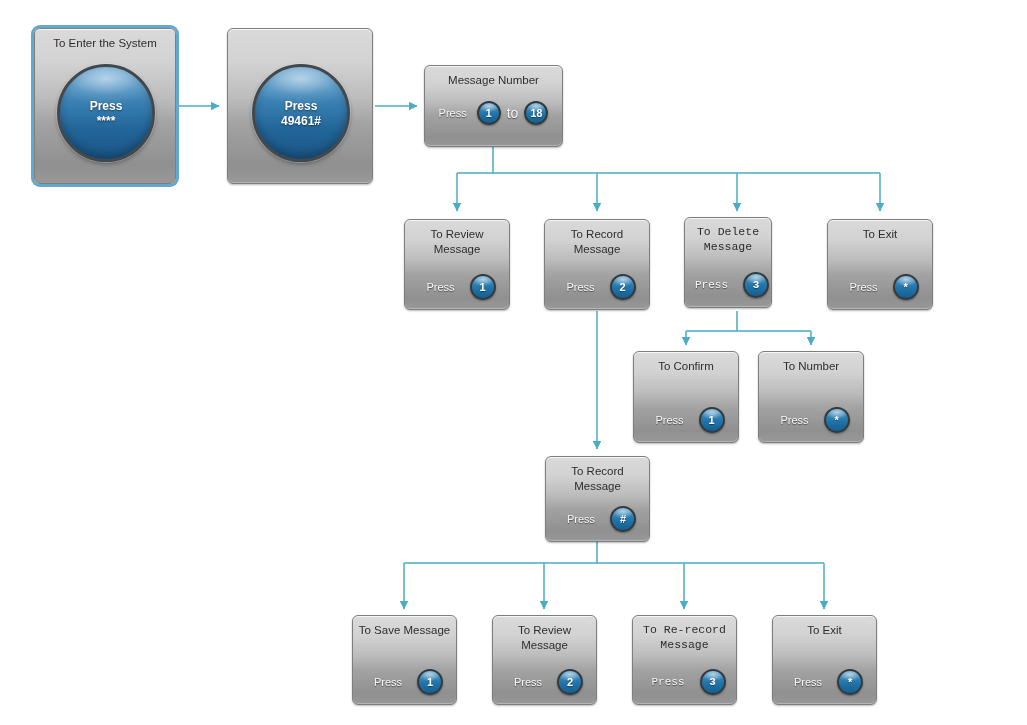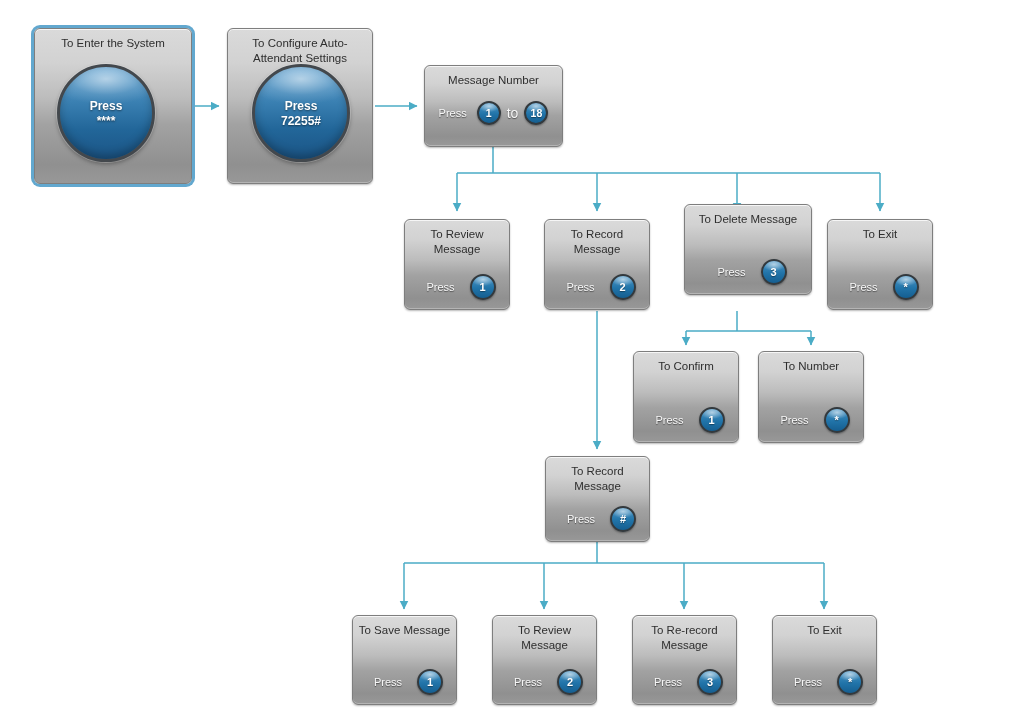--- a/index.html
+++ b/index.html
@@ -98,33 +98,32 @@
       <line x1="811" y1="331" x2="811" y2="345" marker-end="url(#arr)"></line>
 
       <path d="M597,542 V563 M404,563 H824"></path>
       <line x1="404" y1="563" x2="404" y2="609" marker-end="url(#arr)"></line>
       <line x1="544" y1="563" x2="544" y2="609" marker-end="url(#arr)"></line>
       <line x1="684" y1="563" x2="684" y2="609" marker-end="url(#arr)"></line>
       <line x1="824" y1="563" x2="824" y2="609" marker-end="url(#arr)"></line>
     </g>
   </svg>
 
-  <div class="node selected" style="left:34px;top:28px;width:158px;height:156px;">
+  <div class="node selected" style="left:34px;top:28px;width:142px;height:156px;">
     <div class="node-title">To Enter the System</div>
     <div class="btn-big" style="left:22px;top:35px;">
       <div class="line1">Press</div>
       <div class="line2">****</div>
     </div>
   </div>
 
   <div class="node" style="left:227px;top:28px;width:146px;height:156px;">
-    <div class="node-title" style="left:8px;right:8px;">To Configure Auto-Attendant Settings</div>
     <div class="btn-big" style="left:24px;top:35px;">
       <div class="line1">Press</div>
-      <div class="line2">72255#</div>
+      <div class="line2">49461#</div>
     </div>
   </div>
 
   <div class="node" style="left:424px;top:65px;width:139px;height:82px;">
     <div class="node-title">Message Number</div>
     <div class="press-row" style="gap:10px;bottom:9px;transform:none;">
       <span class="press-label">Press</span>
       <span class="btn-small tiny">
           <span>1</span>
         </span>
@@ -148,21 +147,21 @@
   <div class="node" style="left:544px;top:219px;width:106px;height:91px;">
     <div class="node-title">To Record Message</div>
     <div class="press-row">
       <span class="press-label">Press</span>
       <span class="btn-small">
           <span>2</span>
         </span>
     </div>
   </div>
 
-  <div class="node" style="left:684px;top:204px;width:128px;height:91px;">
+  <div class="node" style="left:684px;top:217px;width:88px;height:91px;font-family:Liberation Mono, monospace;">
     <div class="node-title">To Delete Message</div>
     <div class="press-row">
       <span class="press-label">Press</span>
       <span class="btn-small">
           <span>3</span>
         </span>
     </div>
   </div>
 
   <div class="node" style="left:827px;top:219px;width:106px;height:91px;">
@@ -218,21 +217,21 @@
   <div class="node" style="left:492px;top:615px;width:105px;height:90px;">
     <div class="node-title">To Review Message</div>
     <div class="press-row">
       <span class="press-label">Press</span>
       <span class="btn-small">
           <span>2</span>
         </span>
     </div>
   </div>
 
-  <div class="node" style="left:632px;top:615px;width:105px;height:90px;">
+  <div class="node" style="left:632px;top:615px;width:105px;height:90px;font-family:Liberation Mono, monospace;">
     <div class="node-title">To Re-record Message</div>
     <div class="press-row">
       <span class="press-label">Press</span>
       <span class="btn-small">
           <span>3</span>
         </span>
     </div>
   </div>
 
   <div class="node" style="left:772px;top:615px;width:105px;height:90px;">

